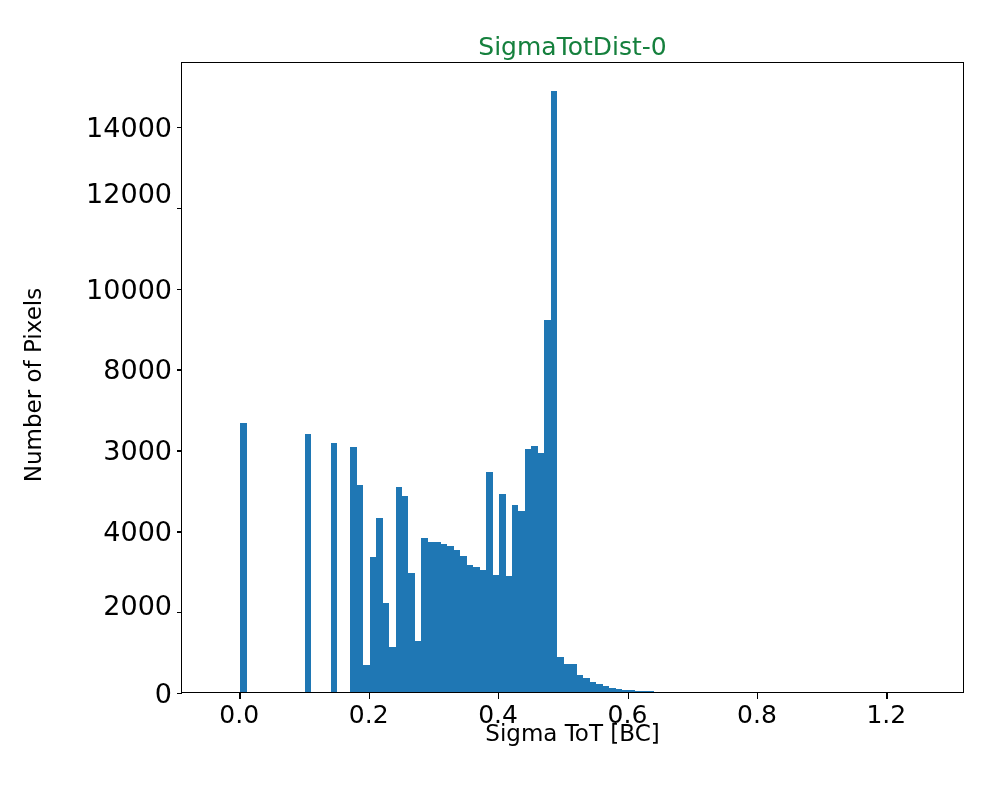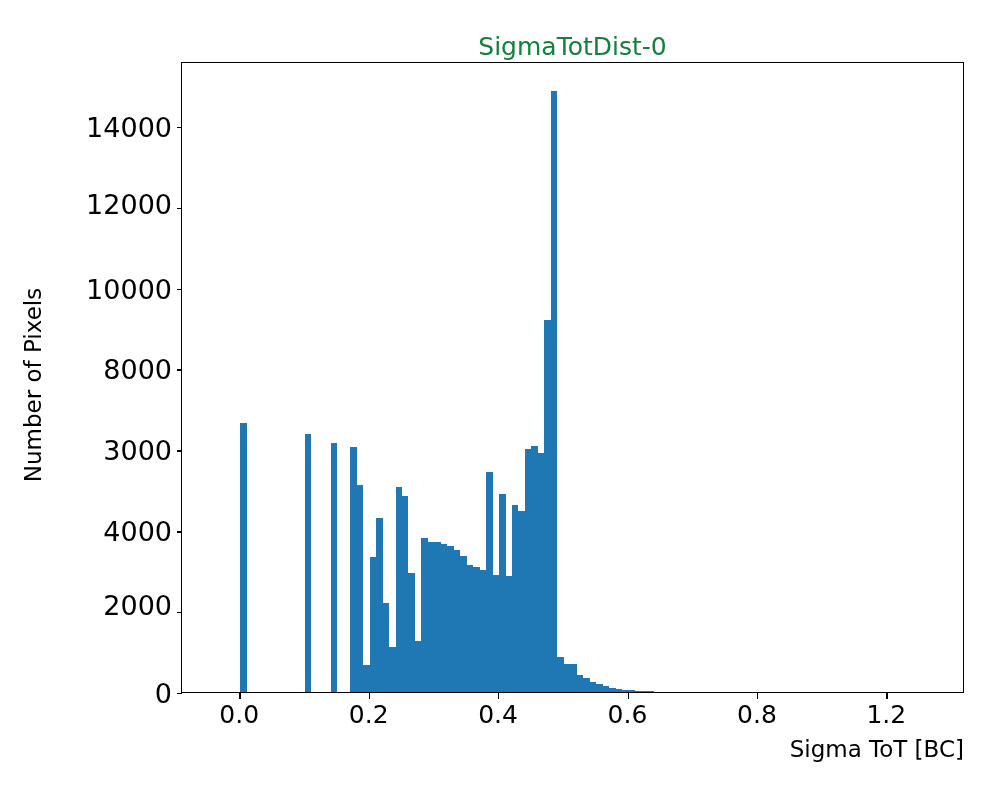--- a/index.html
+++ b/index.html
@@ -41,22 +41,22 @@
 
   
   .xtick-label{
     position:absolute;top:700px;font-size:25px;color:#000;
     white-space:nowrap;transform:translateX(-50%);
   }
   .xtick{position:absolute;top:693px;width:1.3px;height:6px;background:#000;}
 
   
   #xlabel{
-    position:absolute;left:181px;top:736px;width:783px;
-    text-align:right;font-size:23px;color:#000;white-space:nowrap;
+    position:absolute;left:181px;top:720px;width:783px;
+    text-align:center;font-size:23px;color:#000;white-space:nowrap;
   }
   #ylabel{
     position:absolute;left:-97px;top:372px;width:260px;
     text-align:center;font-size:23px;color:#000;white-space:nowrap;
     transform:rotate(-90deg);transform-origin:center center;
   }
 </style>
 </head>
 <body>
 
@@ -64,21 +64,21 @@
 
   <div id="title">SigmaTotDist-0</div>
 
   <div id="ylabels">
       <div class="ytick-label" style="top: 693px;">0</div>
       <div class="ytick-label" style="top: 605px; margin-left: 42px;">2000</div>
       <div class="ytick-label" style="top: 531.205px; margin-left: 20px;">4000</div>
       <div class="ytick-label" style="top: 450.308px;">3000</div>
       <div class="ytick-label" style="top: 369.41px;">8000</div>
       <div class="ytick-label" style="top: 288.513px;">10000</div>
-      <div class="ytick-label" style="top: 204px;">12000</div>
+      <div class="ytick-label" style="top: 193px;">12000</div>
       <div class="ytick-label" style="top: 126.718px;">14000</div>
     </div>
 
   <div id="axes">
     <div id="bars">
         <div class="bar" style="left: 58.2397px; width: 6.47107px; height: 269.388px; background: rgb(31, 119, 180);"></div>
         <div class="bar" style="left: 122.95px; width: 6.47107px; height: 257.658px; background: rgb(31, 119, 180);"></div>
         <div class="bar" style="left: 148.835px; width: 6.47107px; height: 248.76px; background: rgb(31, 119, 180);"></div>
         <div class="bar" style="left: 168.248px; width: 6.47107px; height: 245.119px; background: rgb(31, 119, 180);"></div>
         <div class="bar" style="left: 174.719px; width: 6.47107px; height: 206.693px; background: rgb(31, 119, 180);"></div>

